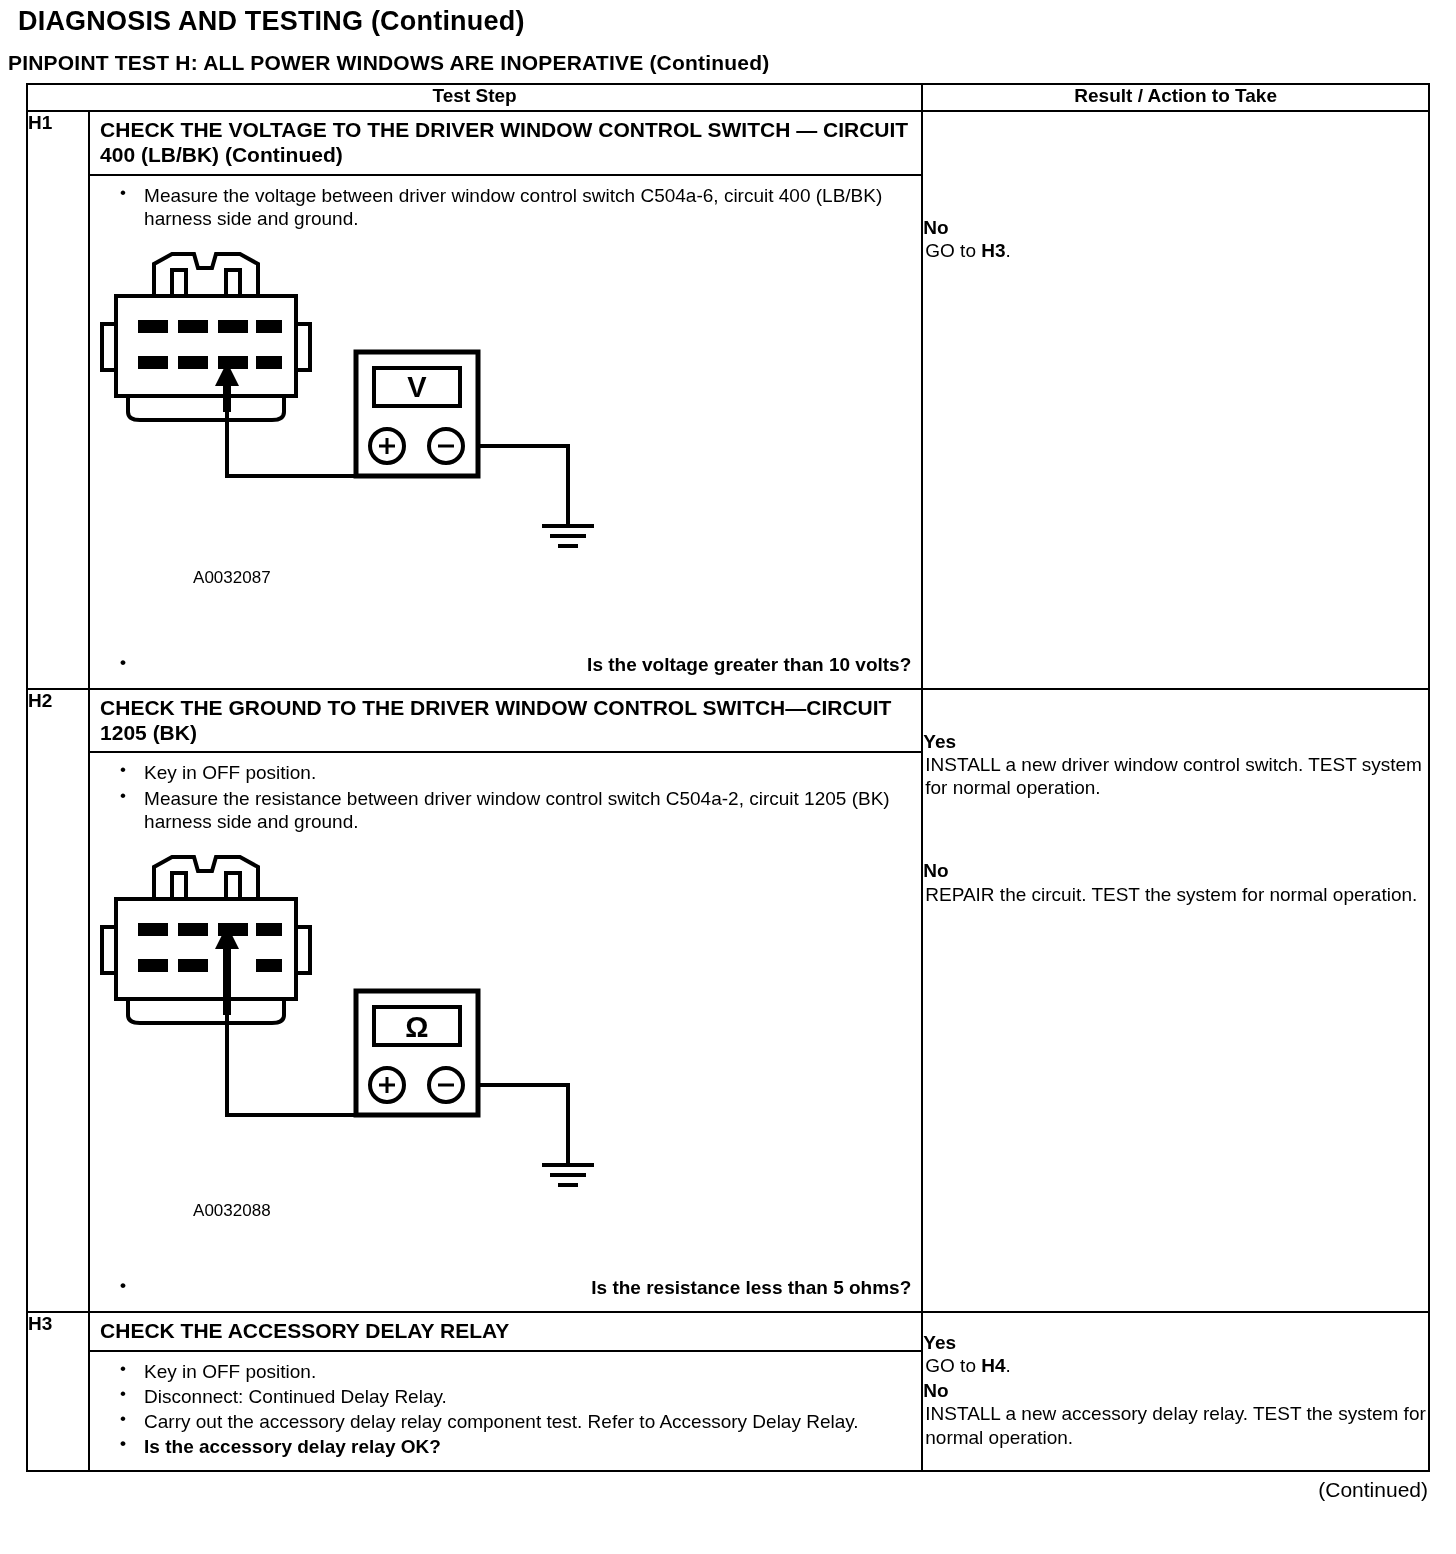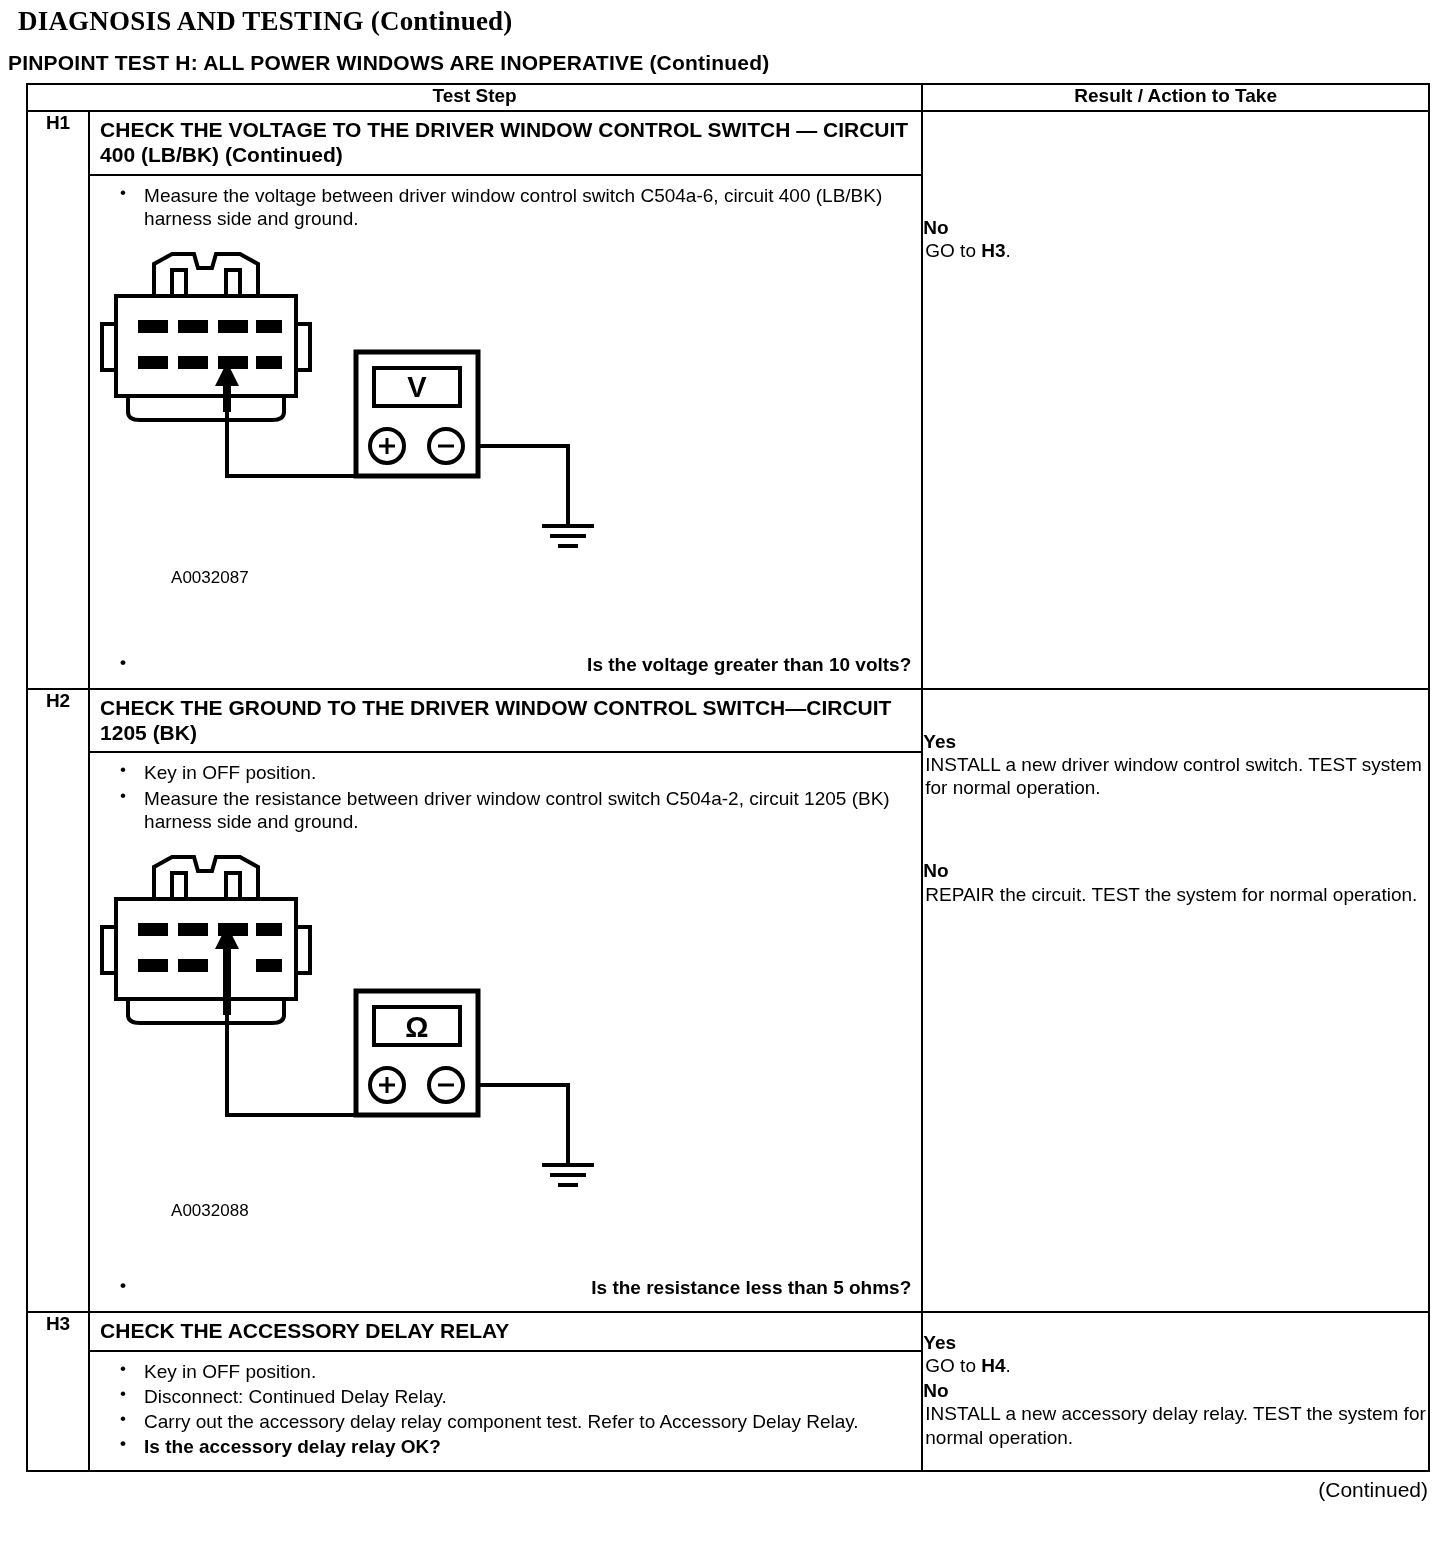--- a/index.html
+++ b/index.html
@@ -20,21 +20,20 @@
     width: 1456px;
     height: 1554px;
     padding: 0;
     box-sizing: border-box;
   }
   .page-title {
     font-size: 27px;
     font-weight: bold;
     letter-spacing: 0.2px;
     margin: 6px 0 14px 18px;
-    font-family: Liberation Serif, serif;
   }
   .test-title {
     font-size: 21px;
     font-weight: bold;
     text-align: left;
     margin: 10px 0 8px 8px;
     letter-spacing: 0.2px;
   }
   table.main {
     border-collapse: collapse;
@@ -53,21 +52,20 @@
     font-size: 19px;
     padding: 5px 0 6px 0;
     height: 25px;
     margin-left: 24px;
   }
   .col-id { width: 62px; }
   .col-step { width: 832px; }
   .col-result { width: 506px; }
 
   .step-id {
-    text-align: center;
     font-weight: bold;
     font-size: 19px;
     padding-top: 7px;
     vertical-align: top;
   }
   .step-head {
     font-weight: bold;
     font-size: 21px;
     line-height: 1.18;
     padding: 6px 8px 6px 10px;
@@ -118,21 +116,21 @@
   b.inline { font-weight: bold; }
 
   .figure-wrap {
     position: relative;
     margin: 14px 0 0 0;
     height: 400px;
   }
   .figure-wrap.h2fig { height: 420px; }
   .fig-id {
     font-size: 17px;
-    margin-left: 77px;
+    margin-left: 99px;
     margin-top: -6px;
   }
   .q-line {
     font-size: 19px;
     font-weight: bold;
     padding-left: 50px;
     position: relative;
     margin-top: 10px;
     margin-bottom: 6px;
     text-align: right;

